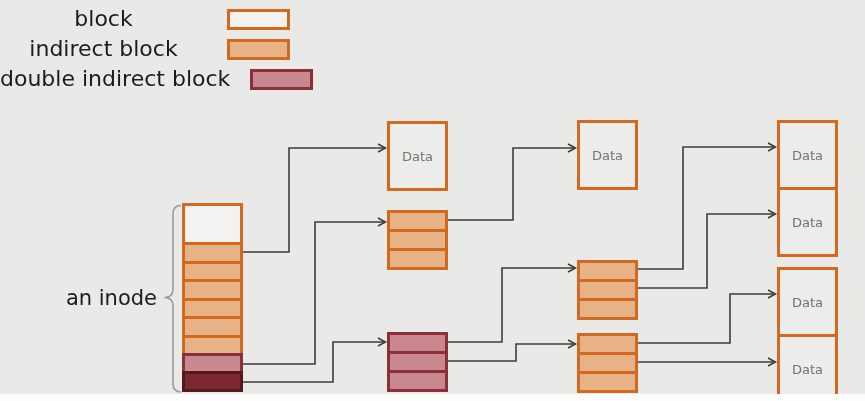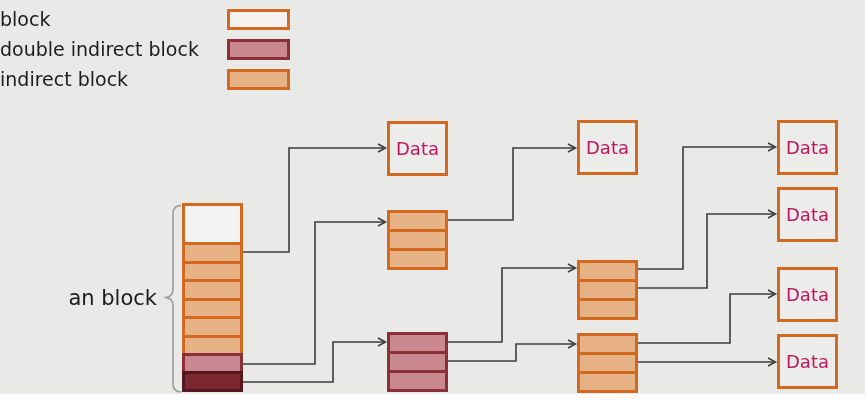--- a/index.html
+++ b/index.html
@@ -5,21 +5,21 @@
   html,body{margin:0;padding:0;background:#cfcfcf;}
   .canvas{
     position:relative;width:865px;height:401px;overflow:hidden;
     background:var(--bg,#e9e9e8);
     font-family:"DejaVu Sans","Liberation Sans",sans-serif;
     color:var(--text,#1c1c1c);
   }
   
   .legend{position:absolute;left:0;top:4px;}
   .legend-row{display:flex;align-items:center;height:30px;}
-  .legend-label{flex:0 0 207px;text-align:left;font-size:19px;line-height:1;white-space:nowrap;}
+  .legend-label{flex:0 0 207px;text-align:center;font-size:22px;line-height:1;white-space:nowrap;}
   .swatch{margin-left:20px;width:57px;height:15px;border:3px solid;}
   .sw-block  {background:var(--whiteblock,#f3f2f1);border-color:var(--orange,#d2691e);}
   .sw-indirect{background:var(--tan,#e8b287);border-color:var(--orange,#d2691e);}
   .sw-double {background:var(--pink,#c9878f);border-color:var(--maroon,#8b3039);}
   .sw-triple {background:var(--darkred,#7c2830);border-color:var(--darkborder,#54181e);}
   
   .inode{position:absolute;left:182px;top:203px;width:61px;}
   .irow{box-sizing:border-box;width:61px;border:3px solid var(--orange,#d2691e);}
   .irow + .irow{margin-top:-3px;}
   .r-white{height:42px;background:var(--whiteblock,#f3f2f1);}
@@ -28,51 +28,51 @@
   .r-dark {height:21px;background:var(--darkred,#7c2830);border-color:var(--darkborder,#54181e);}
   .inode-label{position:absolute;left:36px;top:286px;width:121px;text-align:right;
     font-size:21px;line-height:24px;white-space:nowrap;}
   
   .stack{position:absolute;width:61px;}
   .srow{box-sizing:border-box;width:61px;height:22px;border:3px solid var(--orange,#d2691e);
     background:var(--tan,#e8b287);}
   .srow + .srow{margin-top:-3px;}
   .stack.pink .srow{border-color:var(--maroon,#8b3039);background:var(--pink,#c9878f);}
   
-  .databox{position:absolute;box-sizing:border-box;width:61px;height:55px;
+  .databox{position:absolute;box-sizing:border-box;width:61px;height:70px;
     border:3px solid var(--orange,#d2691e);background:var(--databox,#ececeb);
-    display:flex;align-items:center;justify-content:center;font-size:18px;color:#be185d;}
+    display:flex;align-items:center;justify-content:center;font-size:13px;color:#737373;}
   
   .overlay{position:absolute;left:0;top:0;pointer-events:none;}
   .overlay polyline{fill:none;stroke:var(--line,#3c3c3c);stroke-width:1.6;}
   .brace{fill:none;stroke:var(--brace,#9b9b9b);stroke-width:1.6;}
   .bottom-strip{position:absolute;left:0;top:394px;width:865px;height:7px;
     background:var(--strip,#fdfdfd);}
 </style>
 </head>
 <body>
 
 <div class="canvas">
 
   <div class="legend">
     <div class="legend-row">
       <span class="legend-label">block</span>
       <span class="swatch sw-block"></span>
     </div>
     <div class="legend-row">
+      <span class="legend-label">indirect block</span>
+      <span class="swatch sw-indirect"></span>
+    </div>
+    <div class="legend-row">
       <span class="legend-label">double indirect block</span>
       <span class="swatch sw-double"></span>
     </div>
-    <div class="legend-row">
-      <span class="legend-label">indirect block</span>
-      <span class="swatch sw-indirect"></span>
-    </div>
   </div>
 
-  <div class="inode-label">an block</div>
+  <div class="inode-label">an inode</div>
 
   <div class="inode">
     <div class="irow r-white"></div>
     <div class="irow r-tan"></div>
     <div class="irow r-tan"></div>
     <div class="irow r-tan"></div>
     <div class="irow r-tan"></div>
     <div class="irow r-tan"></div>
     <div class="irow r-tan"></div>
     <div class="irow r-pink"></div>

